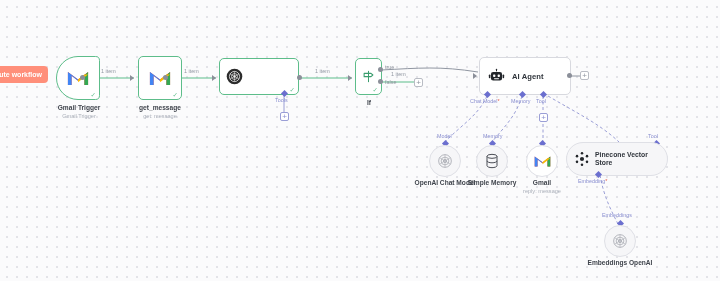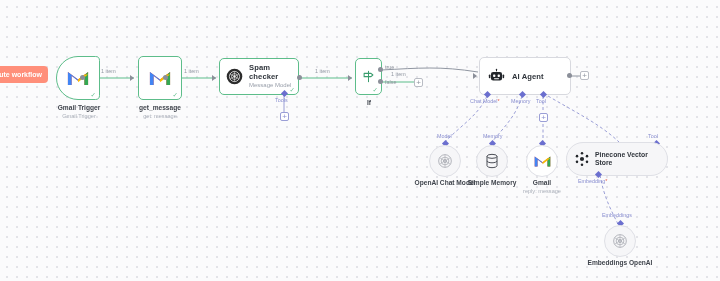--- a/index.html
+++ b/index.html
@@ -146,24 +146,20 @@
   <div class="port in" style="left:212px;top:75px;"></div>
   <div class="node" style="left:219px;top:58px;width:80px;height:37px;padding-left:6px;gap:6px;">
     <span class="nicon">
       <svg width="17" height="17" viewBox="0 0 24 24">
         <circle cx="12" cy="12" r="11" fill="#2b2b2b"></circle>
         <circle cx="12" cy="12" r="7.2" fill="none" stroke="#f0f0f0" stroke-width="1.1"></circle>
         <circle cx="12" cy="12" r="4.2" fill="none" stroke="#f0f0f0" stroke-width="1"></circle>
         <circle cx="12" cy="12" r="1.6" fill="#f0f0f0"></circle>
         <path d="M12 4.8 v14.4 M5.3 8.4 l13.4 7.2 M5.3 15.6 l13.4-7.2" stroke="#f0f0f0" stroke-width=".75" fill="none"></path>
       </svg>
-    </span>
-    <span class="ntext">
-      <span class="ntitle">Spam checker</span>
-      <span class="nsub">Message Model</span>
     </span>
     <span class="tick">✓</span>
   </div>
   <div class="port" style="left:297px;top:75px;"></div>
   <div class="elabel" style="left:315px;top:68px;">1 item</div>
   <div class="diamond" style="left:282px;top:91px;"></div>
   <div class="elabel violet" style="left:275px;top:97px;">Tools</div>
   <div class="plusbtn violet" style="left:280px;top:112px;">+</div>
 
   <div class="port in" style="left:348px;top:75px;"></div>

